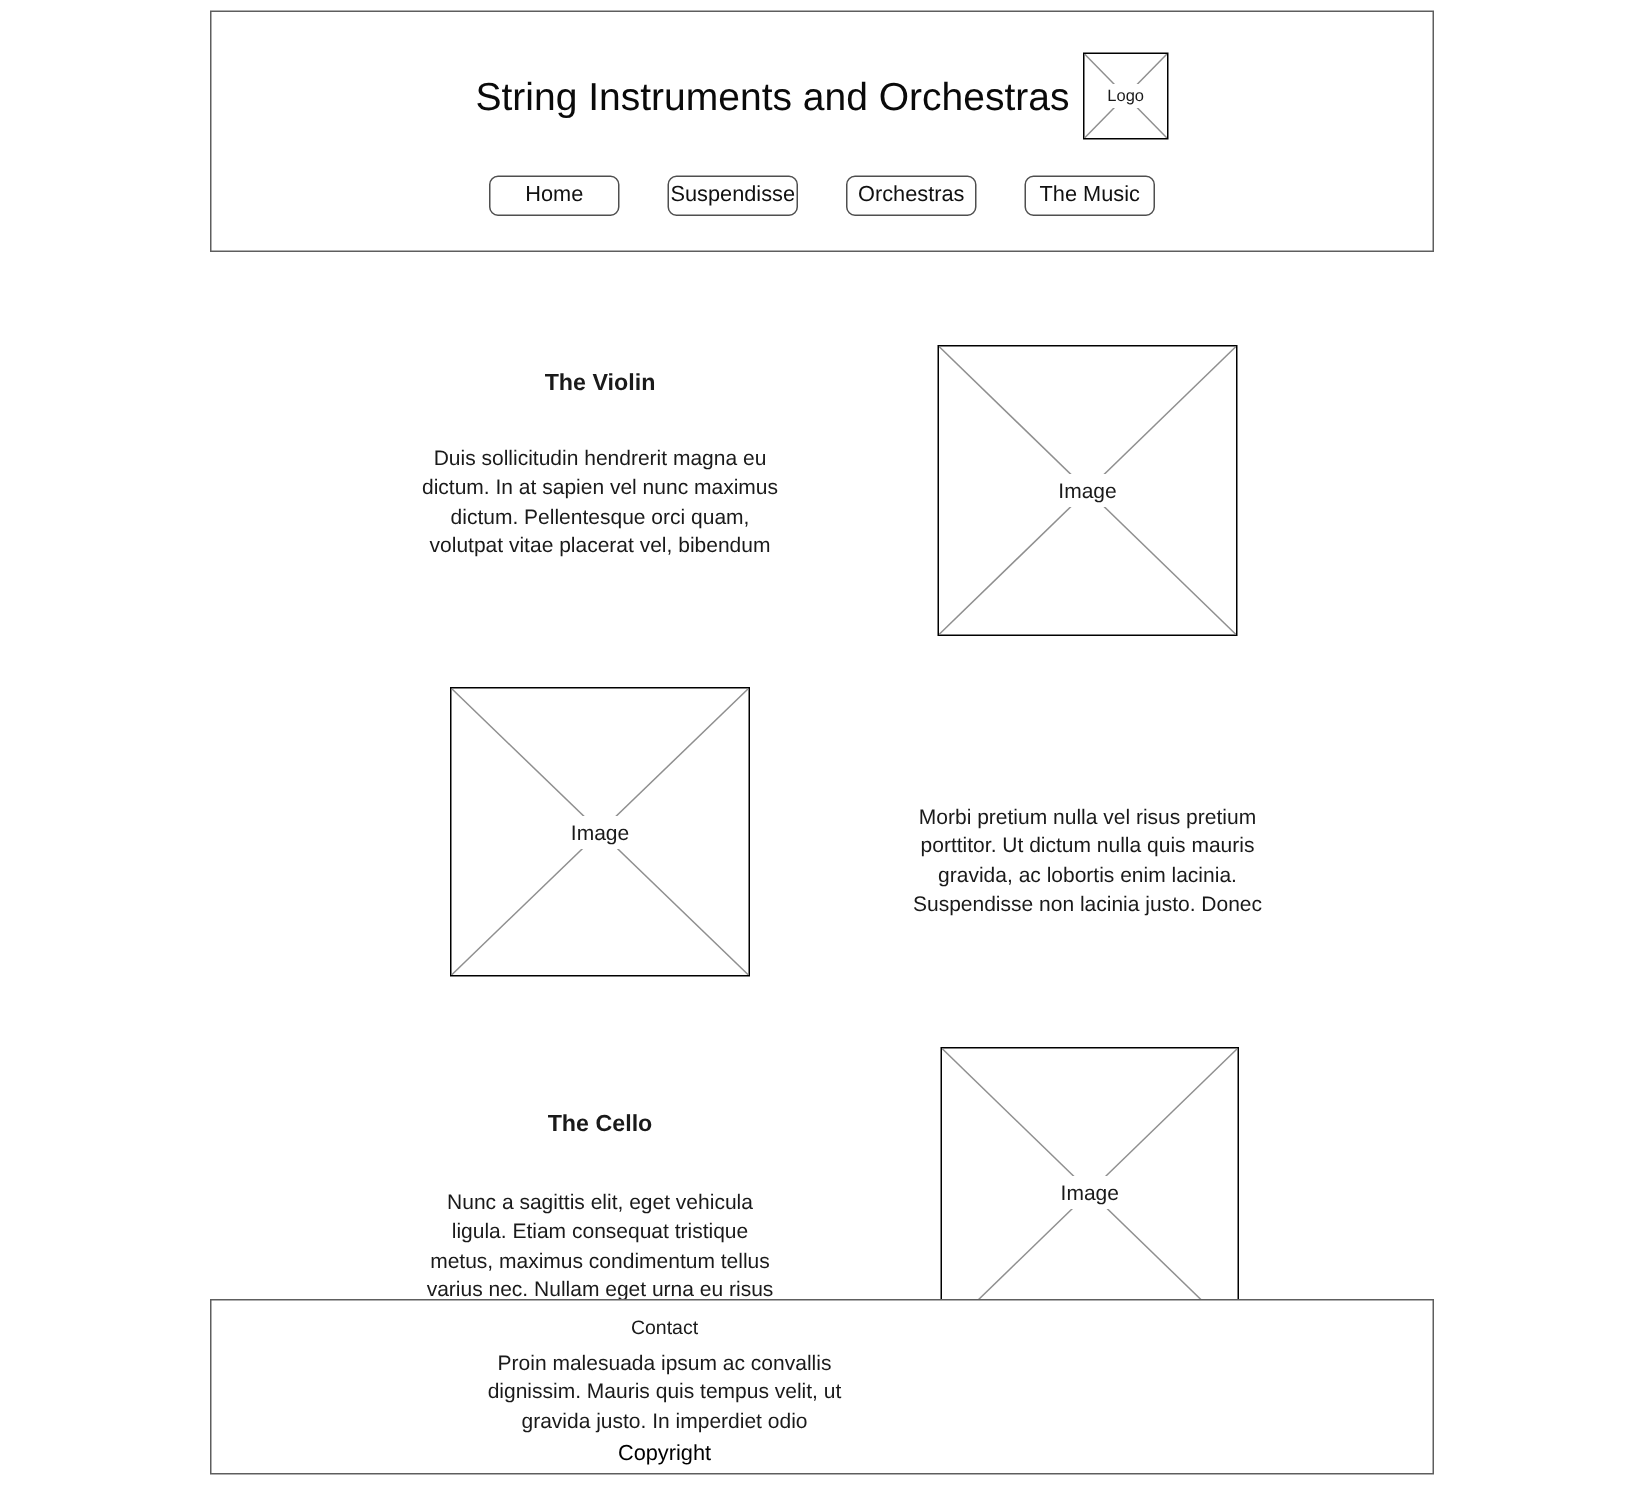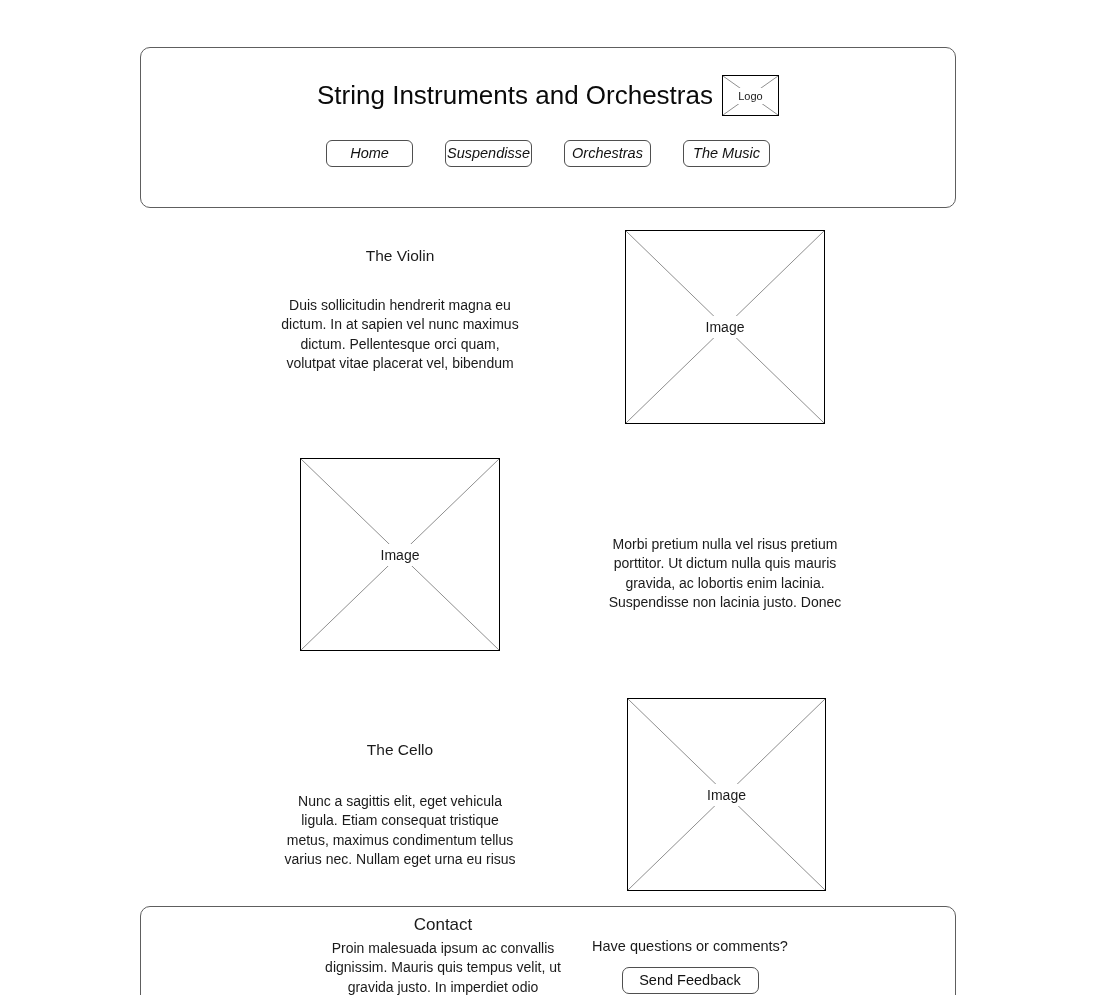--- a/index.html
+++ b/index.html
@@ -1,59 +1,59 @@
 <!DOCTYPE html>
 <html><head>
 <meta charset="utf-8">
 <style>
   * { margin:0; padding:0; box-sizing:border-box; }
   html,body { background:#ffffff; }
   body { font-family:"Liberation Sans", sans-serif; color:#1a1a1a; }
   .page { position:relative; width:1095px; height:995px; overflow:hidden; background:#fff; }
 
-  .card { position:absolute; background:#fff; border:1px solid #5e5e5e; border-radius:10px;margin-top:40px; }
+  .card { position:absolute; background:#fff; border:1px solid #5e5e5e; border-radius:0; }
 
   
   .header { left:140px; top:7px; width:816px; height:161px; z-index:5; }
   .brand { display:flex; justify-content:center; align-items:center; gap:9px; margin-top:27px; }
   .site-title { font-size:26px; font-weight:400; color:#0a0a0a; letter-spacing:0; white-space:nowrap; }
   .nav { display:flex; justify-content:center; gap:32px; margin-top:24px; }
   .btn { display:inline-block; background:#fff; border:1px solid #4f4f4f; border-radius:6px;
          font-family:"Liberation Sans", sans-serif; font-size:14.5px; color:#111;
          cursor:pointer; text-align:center; }
-  .nav-btn { width:87px; height:27px; line-height:25px; padding:0;font-style:italic; }
+  .nav-btn { width:87px; height:27px; line-height:25px; padding:0; }
 
   
   .placeholder { position:relative; background:#fff; border:1px solid #000; }
   .placeholder svg { position:absolute; left:0; top:0; width:100%; height:100%; display:block; }
   .placeholder line { stroke:#8f8f8f; stroke-width:1; }
   .ph-label { position:absolute; top:50%; left:50%; transform:translate(-50%,-50%);
               background:#fff; padding:3px 8px; font-size:14px; color:#1a1a1a; white-space:nowrap; }
-  .logo-box { width:57px; height:41px;text-align:right; }
+  .logo-box { width:57px; height:58px;text-align:right; }
   .logo-box .ph-label { font-size:11px; padding:2px 4px; }
 
   
   .abs { position:absolute; }
   .text-block { width:238px; text-align:center; }
-  .text-block h2 { font-size:15.5px; font-weight:400; line-height:20px; color:#1a1a1a; }
+  .text-block h2 { font-size:15.5px; font-weight:700; line-height:20px; color:#1a1a1a; }
   .text-block p { font-size:14px; line-height:19.3px; color:#1a1a1a; }
   .tb-violin { left:281px; top:246px; }
   .tb-violin p { margin-top:30px; }
   .tb-viola  { left:606px; top:463px; }
   .tb-viola p { margin-top:72px; }
   .tb-cello  { left:281px; top:740px; }
   .tb-cello p { margin-top:32px; }
   .img-violin { left:625px; top:230px; width:200px; height:194px; }
   .img-viola  { left:300px; top:458px; width:200px; height:193px; }
   .img-cello  { left:627px; top:698px; width:199px; height:193px; z-index:1; }
 
   
   .footer { left:140px; top:866px; width:816px; height:117px; z-index:6; }
   .footer-left { position:absolute; left:184px; top:7px; width:236px; }
-  .footer-left h2 { font-size:17px; font-weight:400; line-height:22px; text-align:center; color:#1a1a1a; }
+  .footer-left h2 { font-size:13px; font-weight:400; line-height:22px; text-align:center; color:#1a1a1a; }
   .footer-left p { font-size:14px; line-height:19.3px; text-align:center; margin-top:3px; color:#1a1a1a; }
   .footer-copyright { font-size:14.5px; text-align:center; margin-top:4px; color:#000000; }
   .footer-right { position:absolute; left:419px; top:31px; width:260px; text-align:center; }
   .footer-question { font-size:14.5px; color:#1a1a1a; }
   .feedback-btn { width:137px; height:27px; line-height:25px; margin-top:13px; border-radius:7px; }
 </style>
 </head>
 <body>
 
 <div class="page">
@@ -115,19 +115,15 @@
     </div>
 
   </main>
 
   <footer class="card footer">
     <div class="footer-left">
       <h2>Contact</h2>
       <p>Proin malesuada ipsum ac convallis dignissim. Mauris quis tempus velit, ut gravida justo. In imperdiet odio</p>
       <div class="footer-copyright">Copyright</div>
     </div>
-    <div class="footer-right">
-      <div class="footer-question">Have questions or comments?</div>
-      <button class="btn feedback-btn">Send Feedback</button>
-    </div>
   </footer>
 
 </div>
 
 </body></html>

